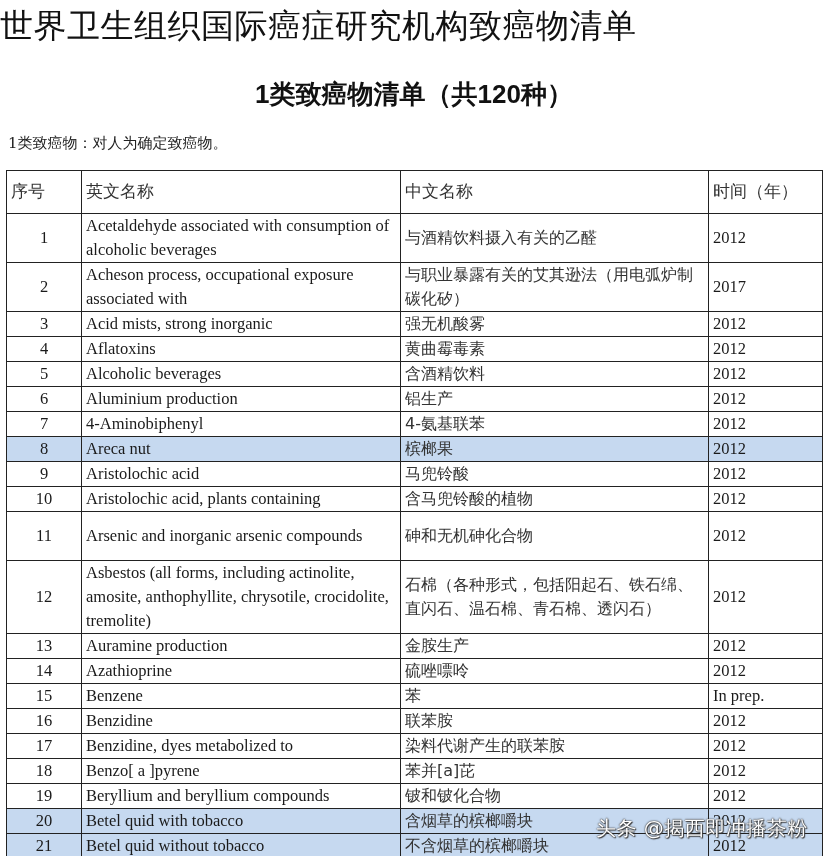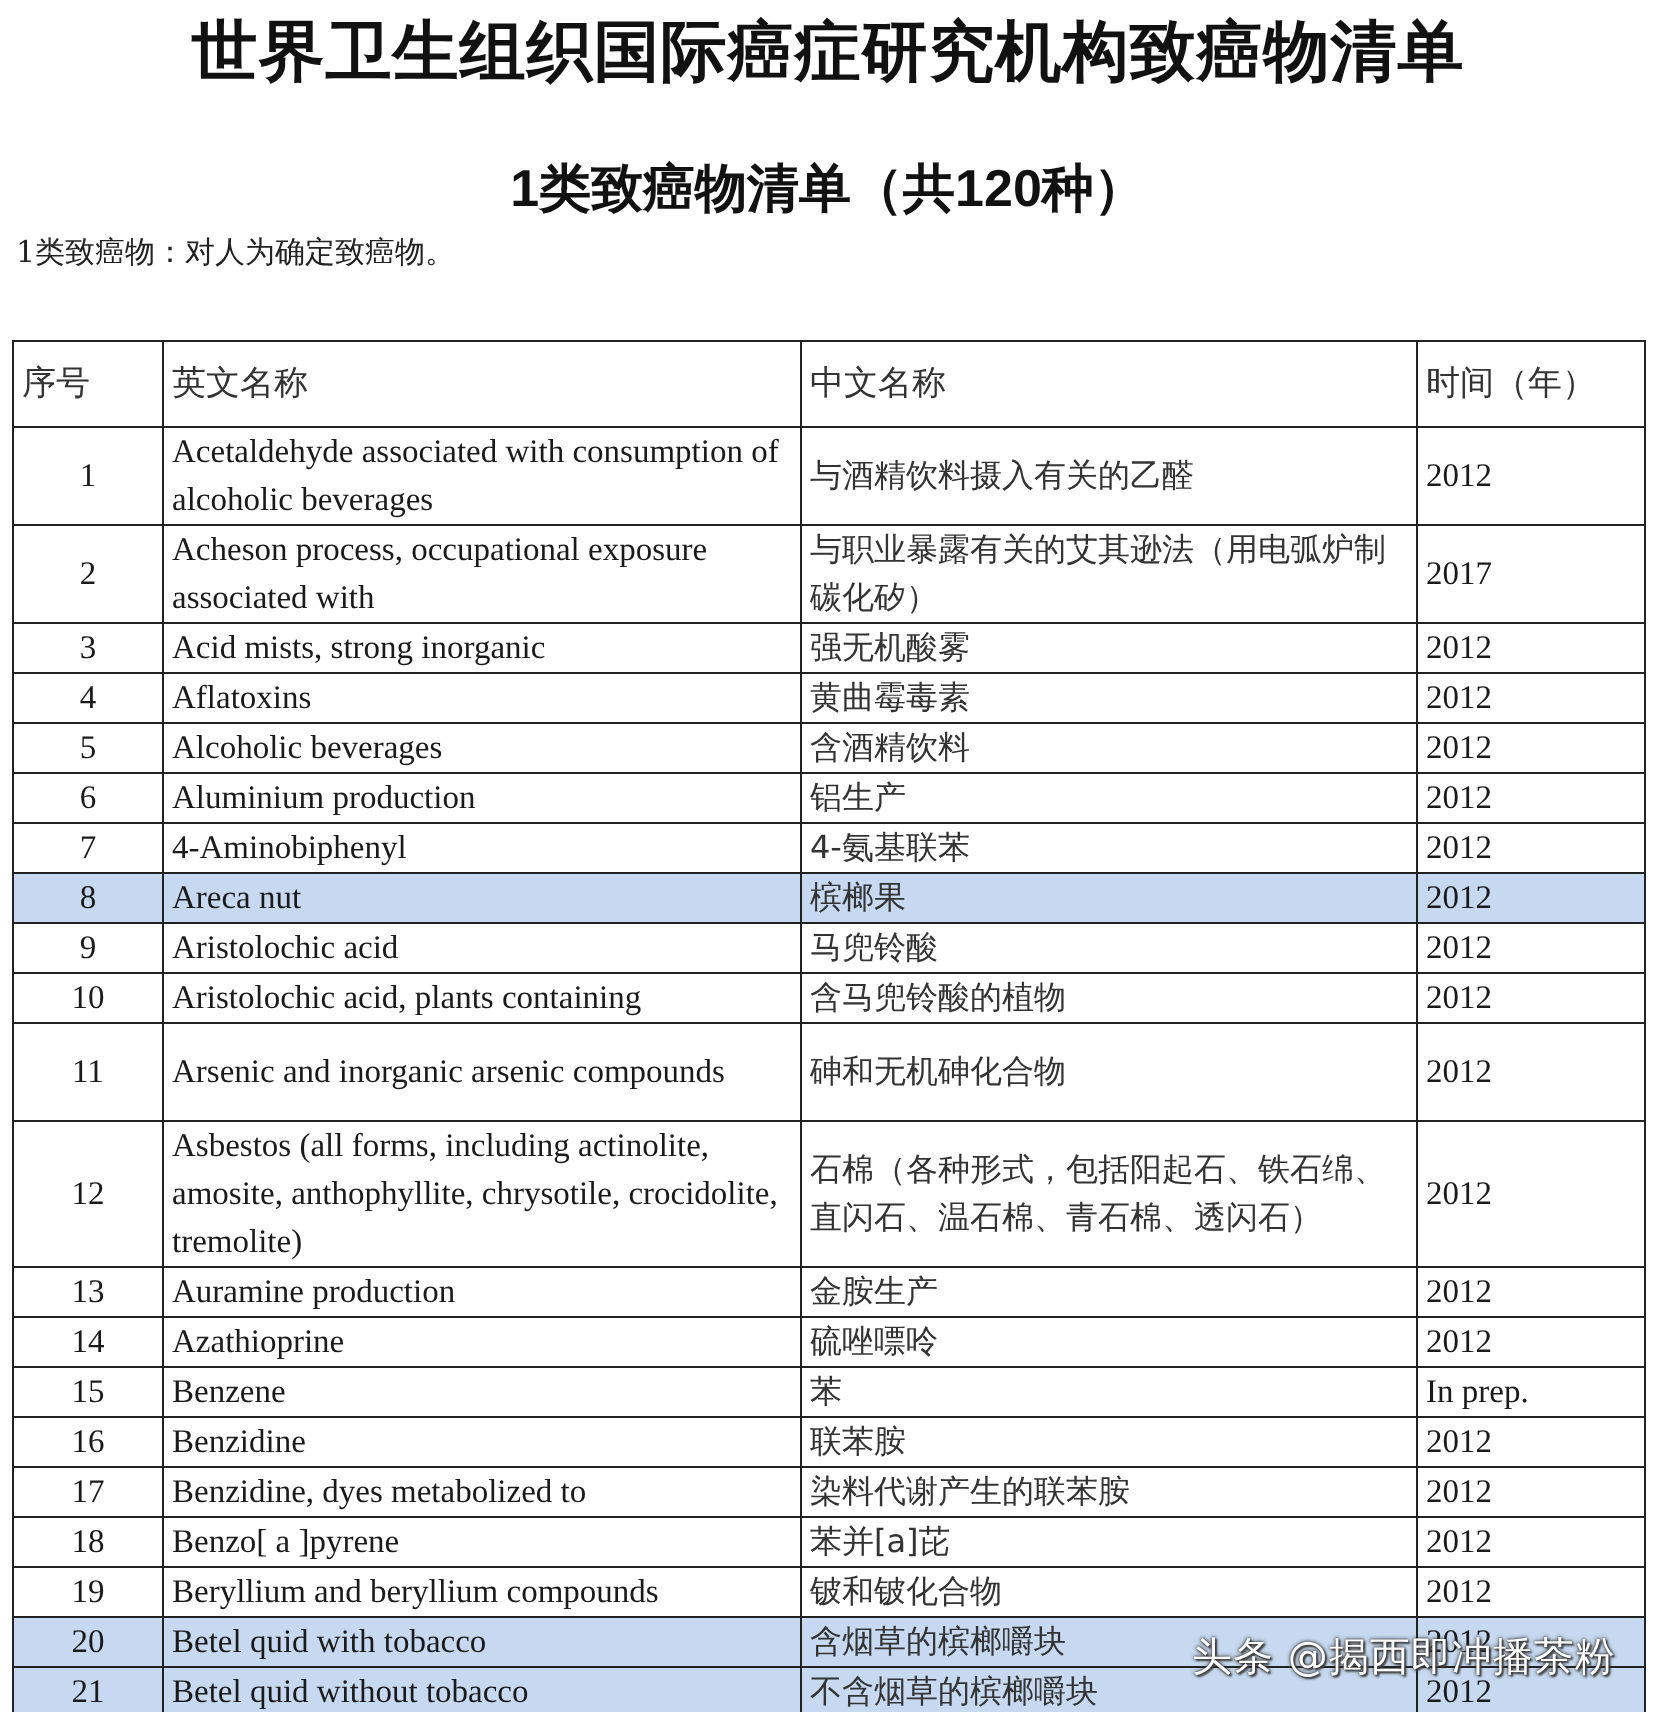--- a/index.html
+++ b/index.html
@@ -13,43 +13,41 @@
       overflow: hidden;
       position: relative;
       font-family: "DejaVu Serif", "Liberation Serif", serif;
       color: #1a1a1a;
     }
     .main-title {
       position: absolute;
       top: 4px;
       left: 0;
       width: 828px;
-      text-align: center;
       font-family: "DejaVu Sans", "Liberation Sans", sans-serif;
       font-size: 33px;
       line-height: 44px;
       letter-spacing: 0.5px;
       color: #111;
-      font-weight: bold;
     }
     .sub-title {
       position: absolute;
       top: 74px;
       left: 0;
       width: 828px;
       text-align: center;
       font-family: Liberation Sans, sans-serif;
       font-weight: bold;
       font-size: 26px;
       line-height: 40px;
       color: #111;
     }
     .description {
       position: absolute;
-      top: 115px;
+      top: 132px;
       left: 8px;
       font-size: 15px;
       line-height: 22px;
       color: #222;
     }
     table.carcinogens {
       position: absolute;
       top: 170px;
       left: 6px;
       width: 816px;

